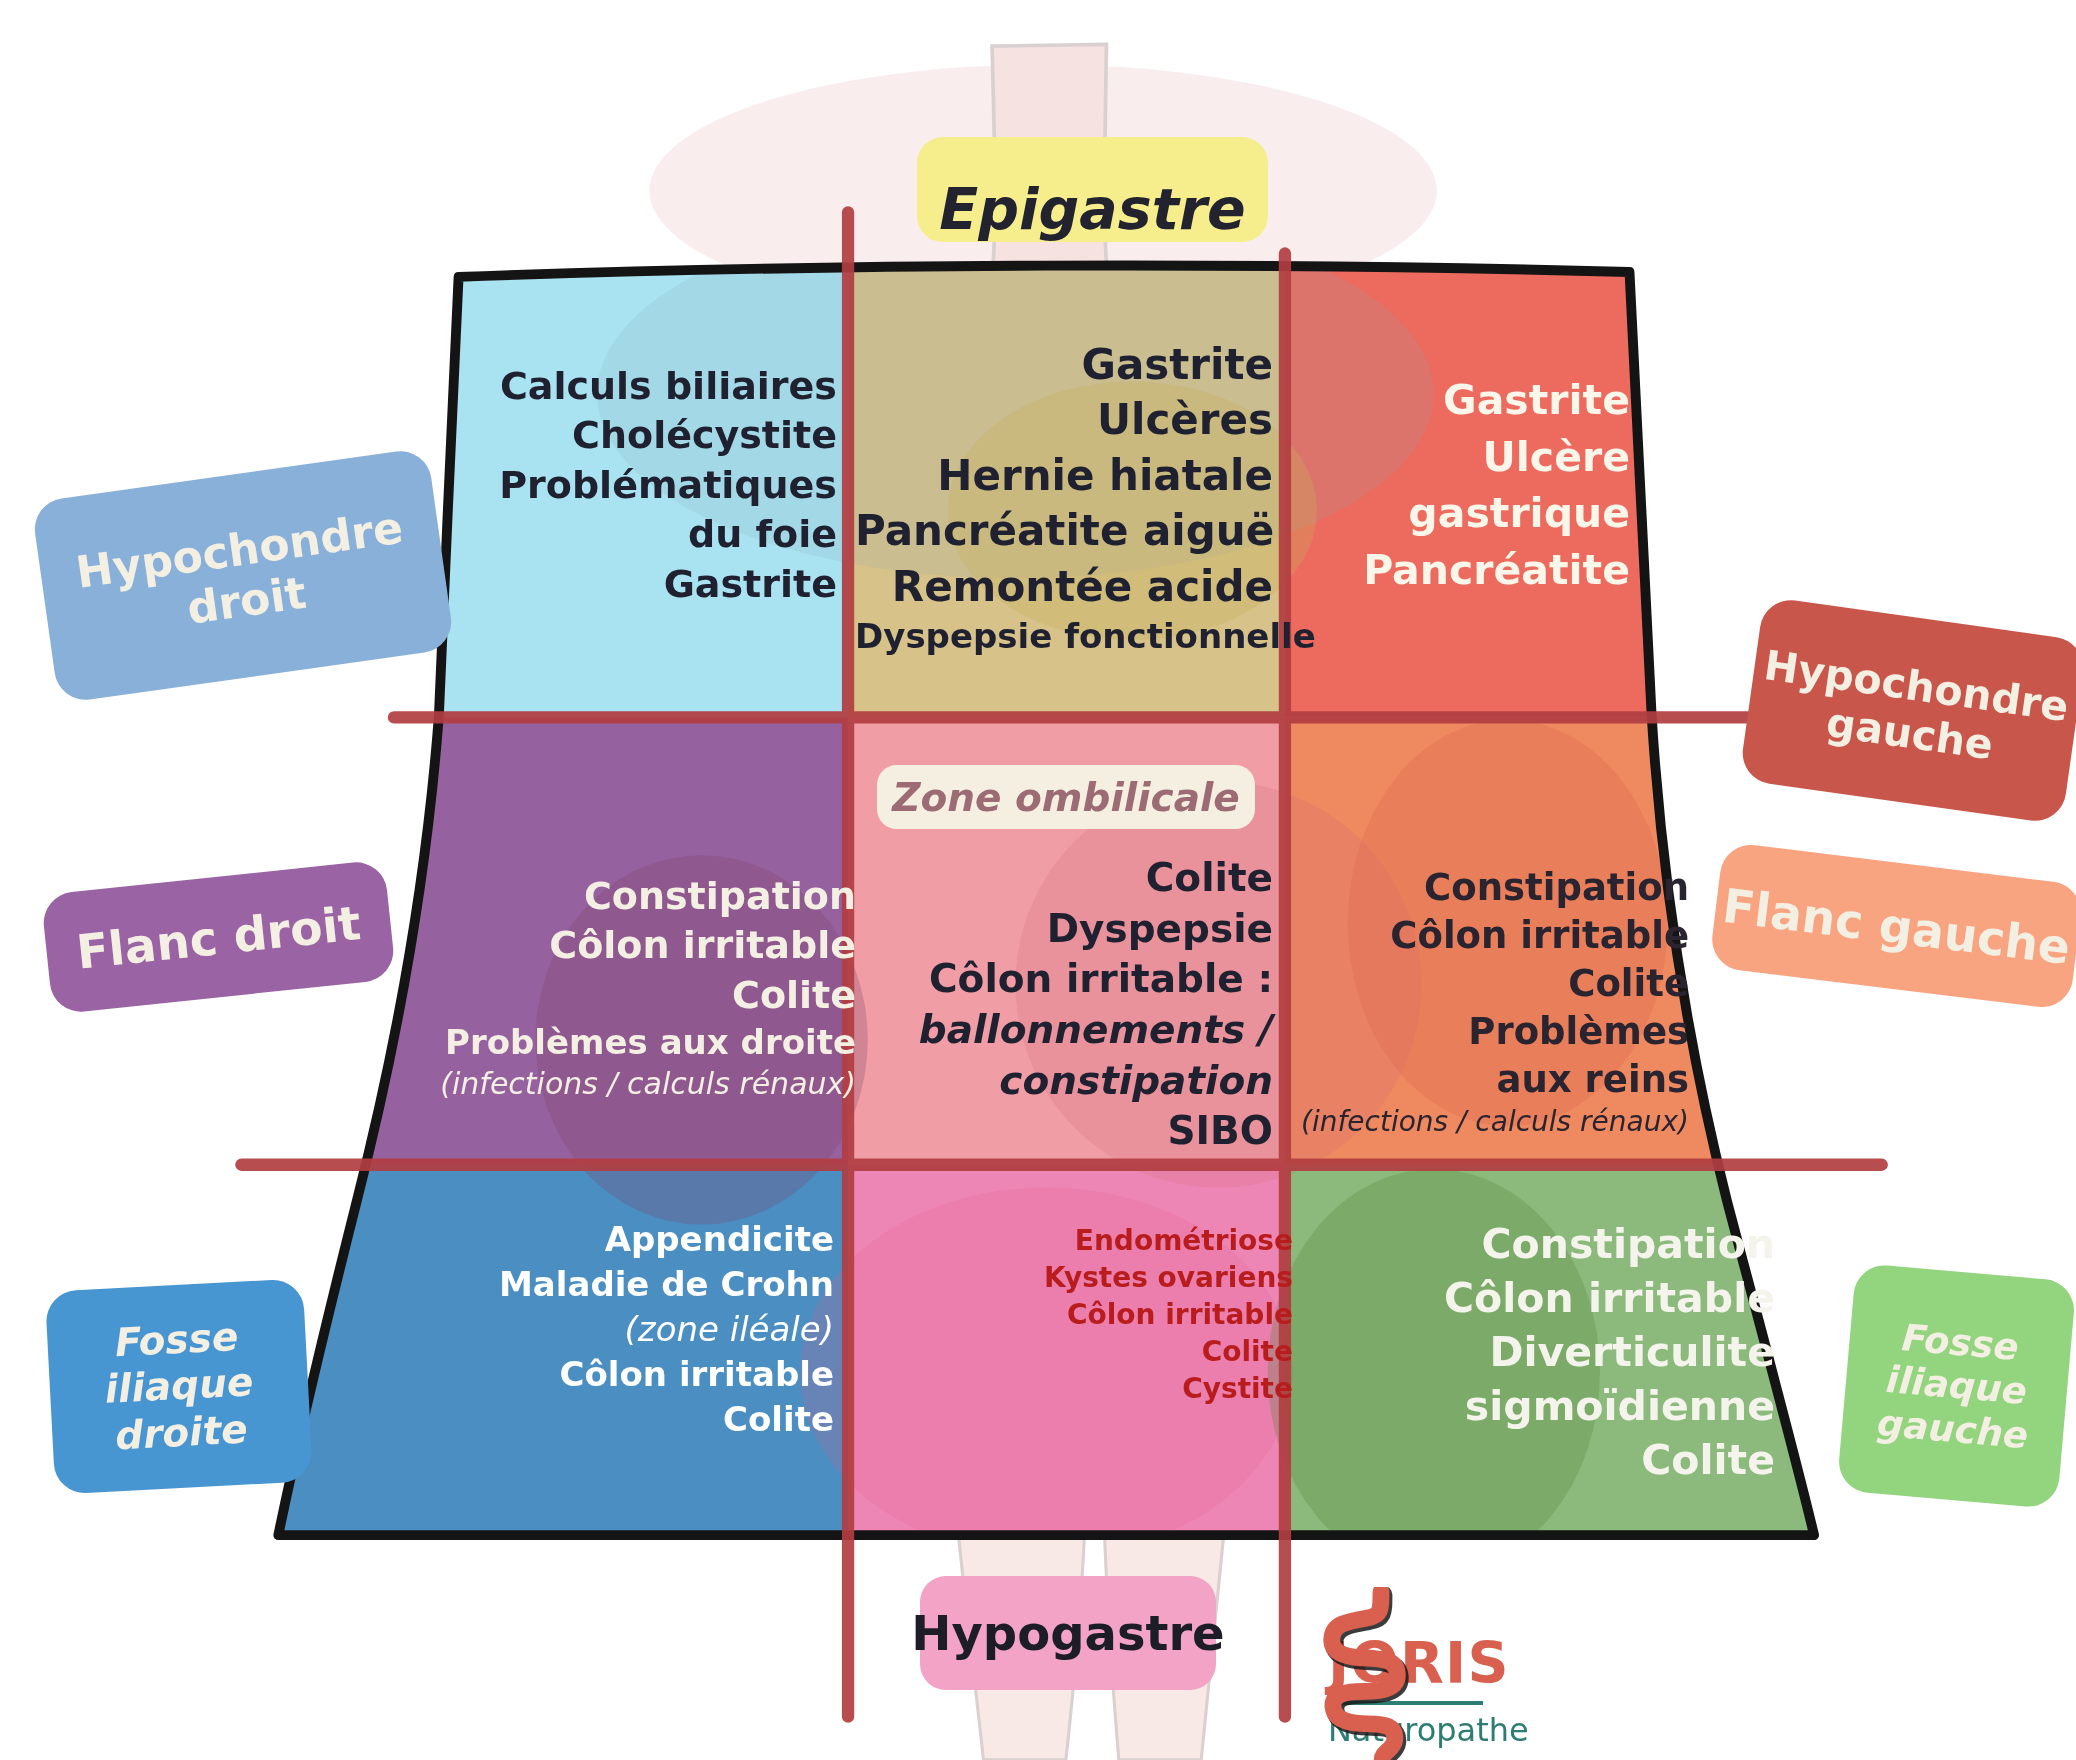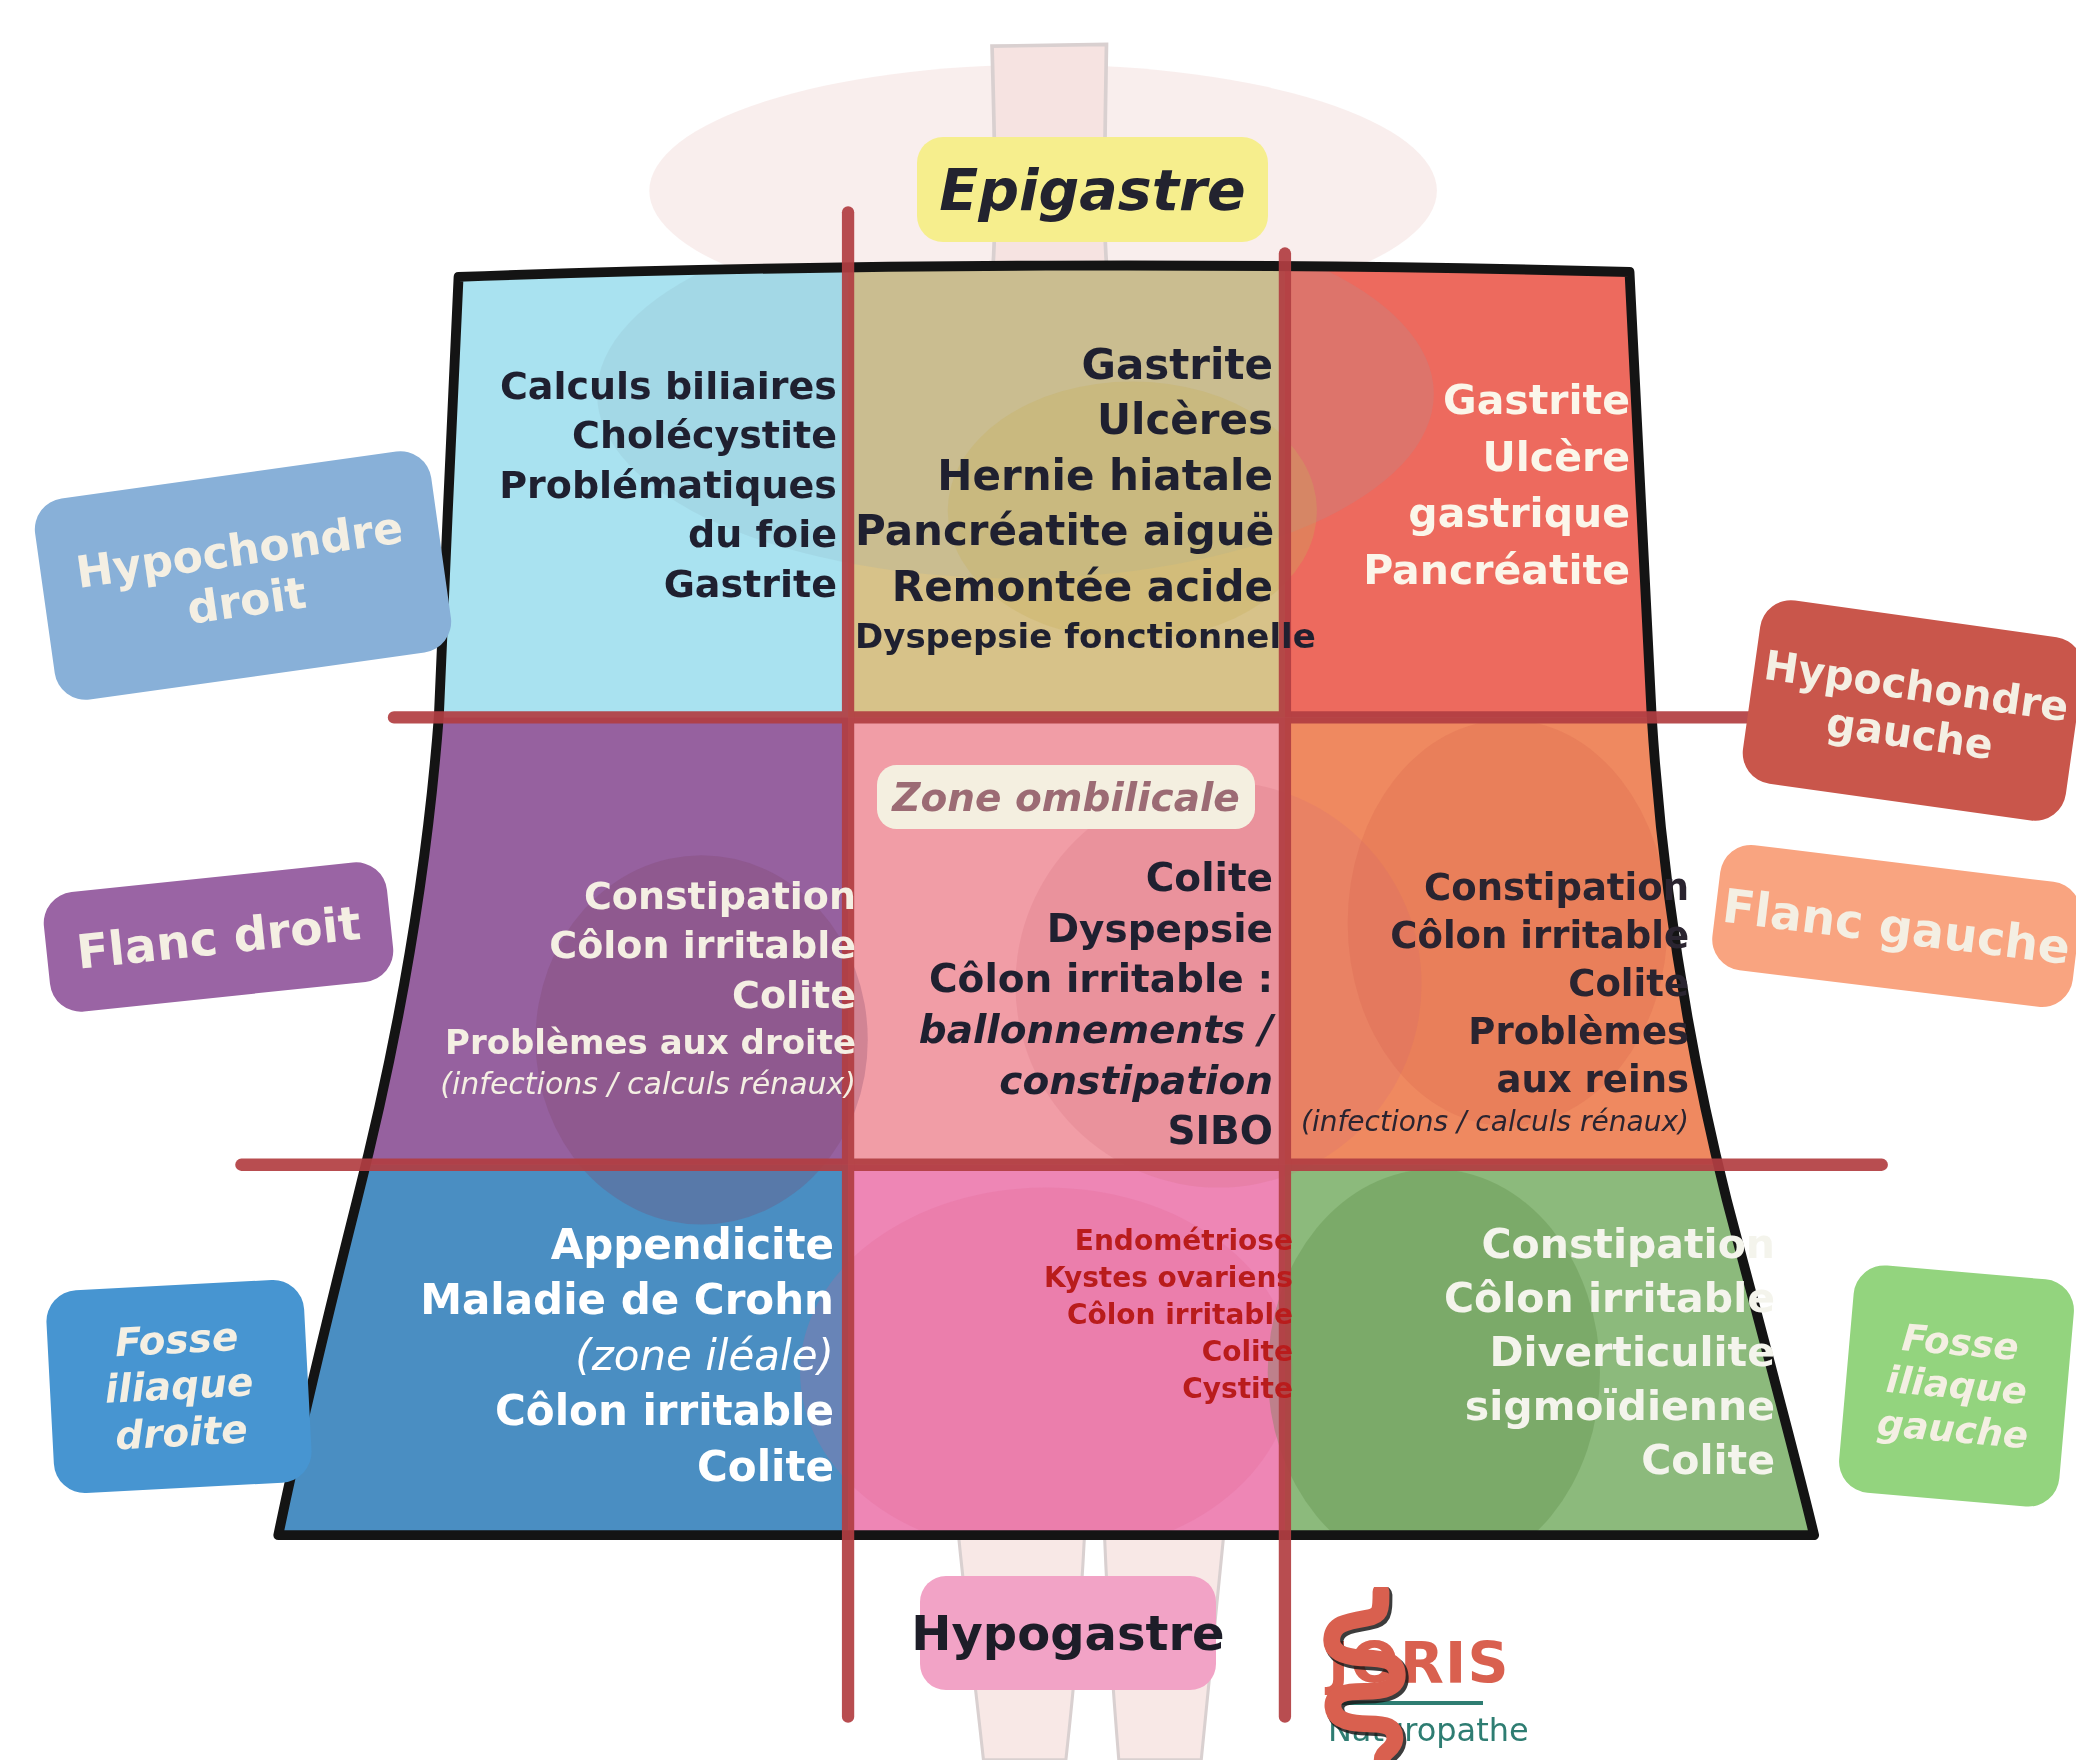--- a/index.html
+++ b/index.html
@@ -18,30 +18,30 @@
   #ct-hd .note{font-size:33px;}
   #ct-ep{left:855px;top:337px;width:418px;font-size:42px;line-height:1.32;color:#1f2030;}
   #ct-ep .note{font-size:34px;font-style:normal;font-weight:bold;}
   #ct-hg{left:1292px;top:372px;width:338px;font-size:41px;line-height:1.38;color:#fbf6ea;}
   #ct-fd{left:425px;top:872px;width:431px;font-size:38px;line-height:1.30;color:#f4efe3;}
   #ct-fd .sub{font-size:34px;}
   #ct-fd .note{font-size:30px;}
   #ct-zo{left:855px;top:853px;width:418px;font-size:39px;line-height:1.30;color:#1f2030;}
   #ct-fg{left:1295px;top:864px;width:394px;font-size:37px;line-height:1.30;color:#2a2430;}
   #ct-fg .note{font-size:28px;}
-  #ct-fid{left:348px;top:1217px;width:486px;font-size:42px;line-height:1.32;color:#ffffff;}
+  #ct-fid{left:348px;top:1217px;width:486px;font-size:34px;line-height:1.32;color:#ffffff;}
   #ct-hyp{left:855px;top:1223px;width:418px;font-size:28px;line-height:1.32;color:#b91c1c;padding-left:20px;}
   #ct-fig{left:1295px;top:1217px;width:480px;font-size:41px;line-height:1.32;color:#f4f4ec;}
 
   
   .tag{position:absolute;display:flex;flex-direction:column;align-items:center;justify-content:center;
        text-align:center;font-weight:bold;color:#f4efe3;border-radius:31px;}
   .tag .ln{white-space:nowrap;}
   #tag-epigastre{left:917px;top:137px;width:351px;height:105px;background:#f6ee8d;border-radius:26px;
-                 color:#23232f;font-style:italic;font-size:57px;}
+                 color:#23232f;font-style:italic;font-size:57px;justify-content:flex-end;}
   #tag-hypogastre{left:920px;top:1576px;width:296px;height:114px;background:#f2a3c6;border-radius:26px;
                  color:#1d1d28;font-size:48px;}
   #tag-zone-omb{left:877px;top:765px;width:378px;height:64px;background:#f4efe0;border-radius:19.7px;
                  color:#9c6b74;font-style:italic;font-size:39px;}
   #tag-hd{left:43px;top:474px;width:400px;height:203px;background:#88b0d8;transform:rotate(-8deg);
           font-size:44px;line-height:1.15;}
   #tag-hg{left:1750px;top:618px;width:326px;height:185px;background:#c9564b;transform:rotate(8deg);
           font-size:41px;line-height:1.15;}
   #tag-fld{left:46px;top:877px;width:345px;height:120px;background:#9a64a4;transform:rotate(-6deg);
           font-size:47px;}

